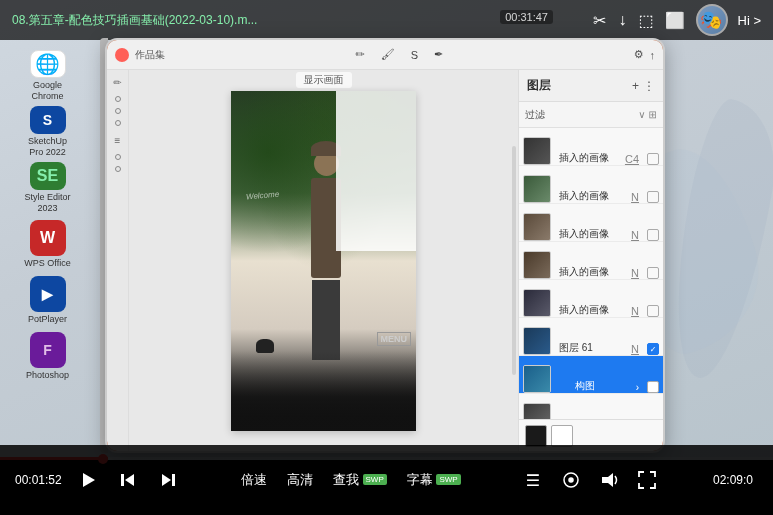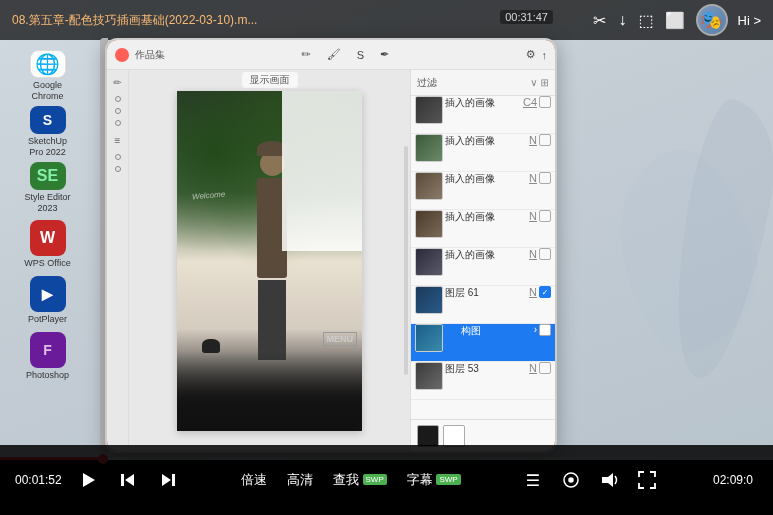--- a/index.html
+++ b/index.html
@@ -71,21 +71,21 @@
       text-align: center;
       margin-top: 2px;
       line-height: 1.2;
     }
 
     
     .tablet-frame {
       position: absolute;
       top: 38px;
       left: 105px;
-      width: 452px;
+      width: 560px;
       height: 415px;
       background: #c2410c;
       border-radius: 12px;
       border: 2px solid #ccc;
       overflow: hidden;
       box-shadow: 0 4px 20px rgba(0,0,0,0.3);
     }
 
     
     .tablet-top-bar {
@@ -314,25 +314,25 @@
 
     
     .layers-list {
       flex: 1;
       overflow: hidden;
     }
 
     .layer-item {
       height: 38px;
       display: flex;
-      align-items: flex-start;
+      align-items: flex-end;
       padding: 0 4px;
       border-bottom: 1px solid #ebebeb;
       cursor: pointer;
-      gap: 2px;
+      gap: 8px;
     }
 
     .layer-item.active {
       background: #1e7af0;
     }
 
     .layer-item.active .layer-name {
       color: #fff;
       margin-left: 16px;
     }
@@ -506,21 +506,21 @@
       height: 40px;
       background: rgba(0,0,0,0.7);
       display: flex;
       align-items: center;
       padding: 0 12px;
       gap: 10px;
     }
 
     .video-title {
       font-size: 12px;
-      color: #fdba74;
+      color: #86efac;
       flex: 1;
       overflow: hidden;
       text-overflow: ellipsis;
       white-space: nowrap;
     }
 
     .top-bar-icons {
       display: flex;
       align-items: center;
       gap: 12px;
@@ -766,20 +766,27 @@
 
           <div style="position:absolute;bottom:85px;right:5px;font-size:9px;color:#ccc;font-weight:bold;border:1px solid #999;padding:1px 3px;">MENU</div>
 
           <div style="position:absolute;bottom:78px;left:25px;width:18px;height:14px;background:#222;border-radius:40% 40% 20% 20%;"></div>
         </div>
         <div class="canvas-scroll-y"></div>
       </div>
 
       <div class="right-panel">
 
+        <div class="panel-header">
+          <span class="panel-title">图层</span>
+          <div class="panel-header-icons">
+            <span class="panel-icon">+</span>
+            <span class="panel-icon">⋮</span>
+          </div>
+        </div>
 
         <div class="filter-row">
           <span class="filter-text">过滤</span>
           <div class="filter-icons">
             <span style="font-size:10px;color:#888;">∨</span>
             <span style="font-size:10px;color:#888;">⊞</span>
           </div>
         </div>
 
         <div class="layers-list">

